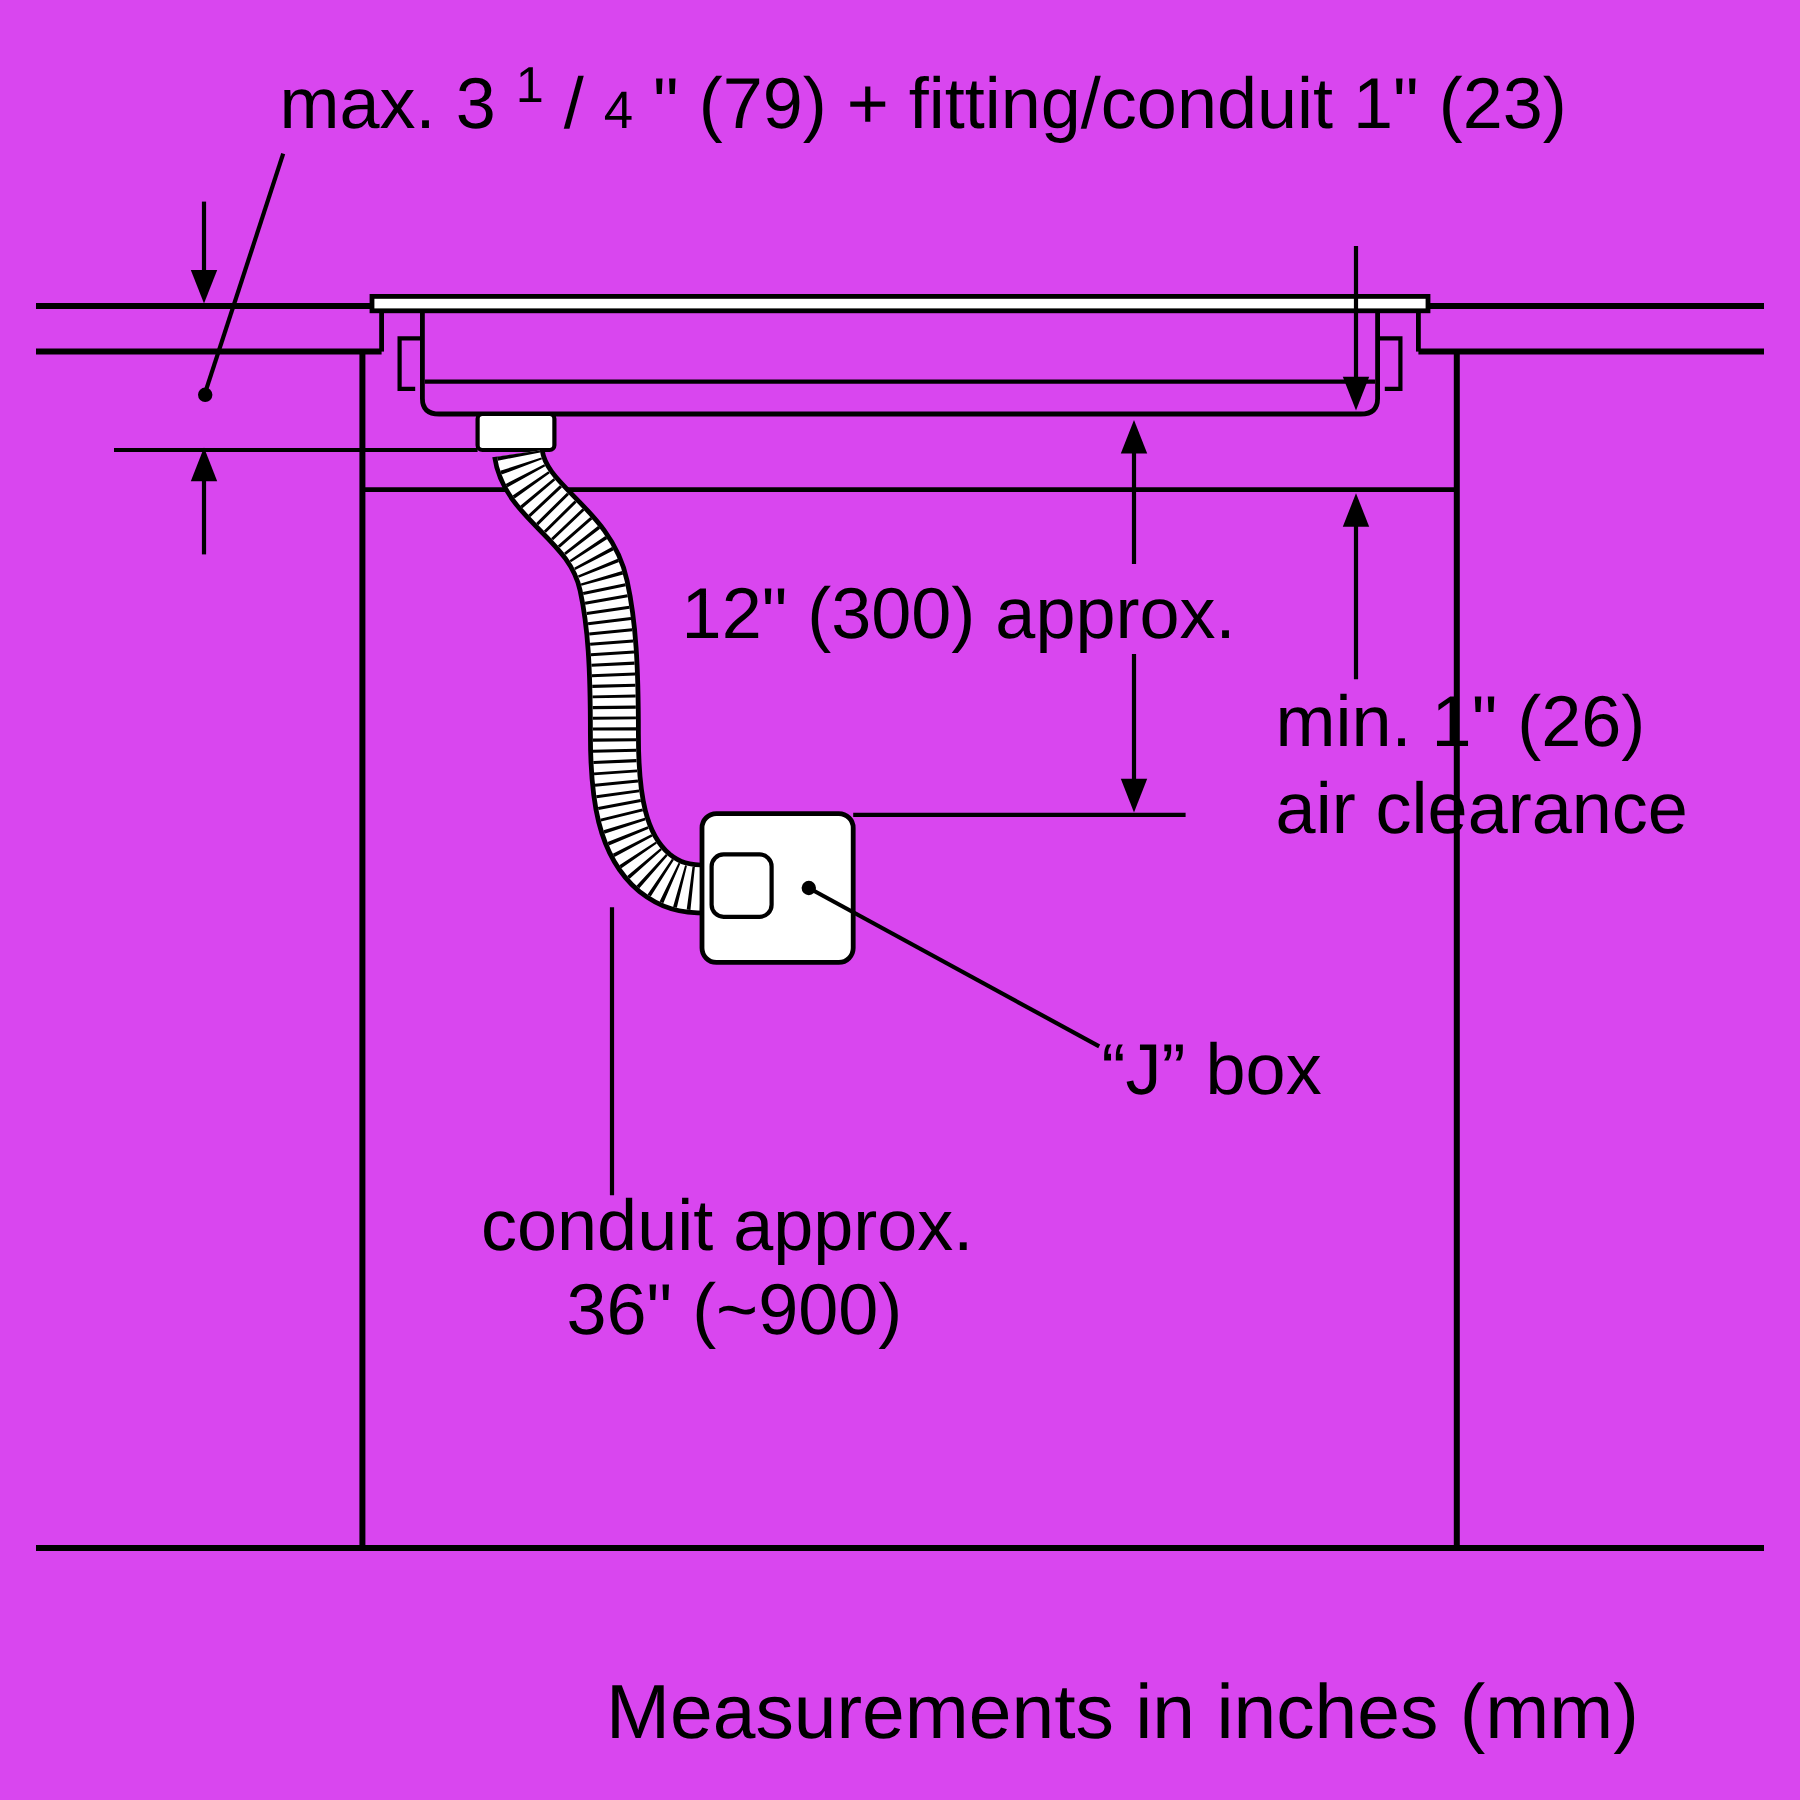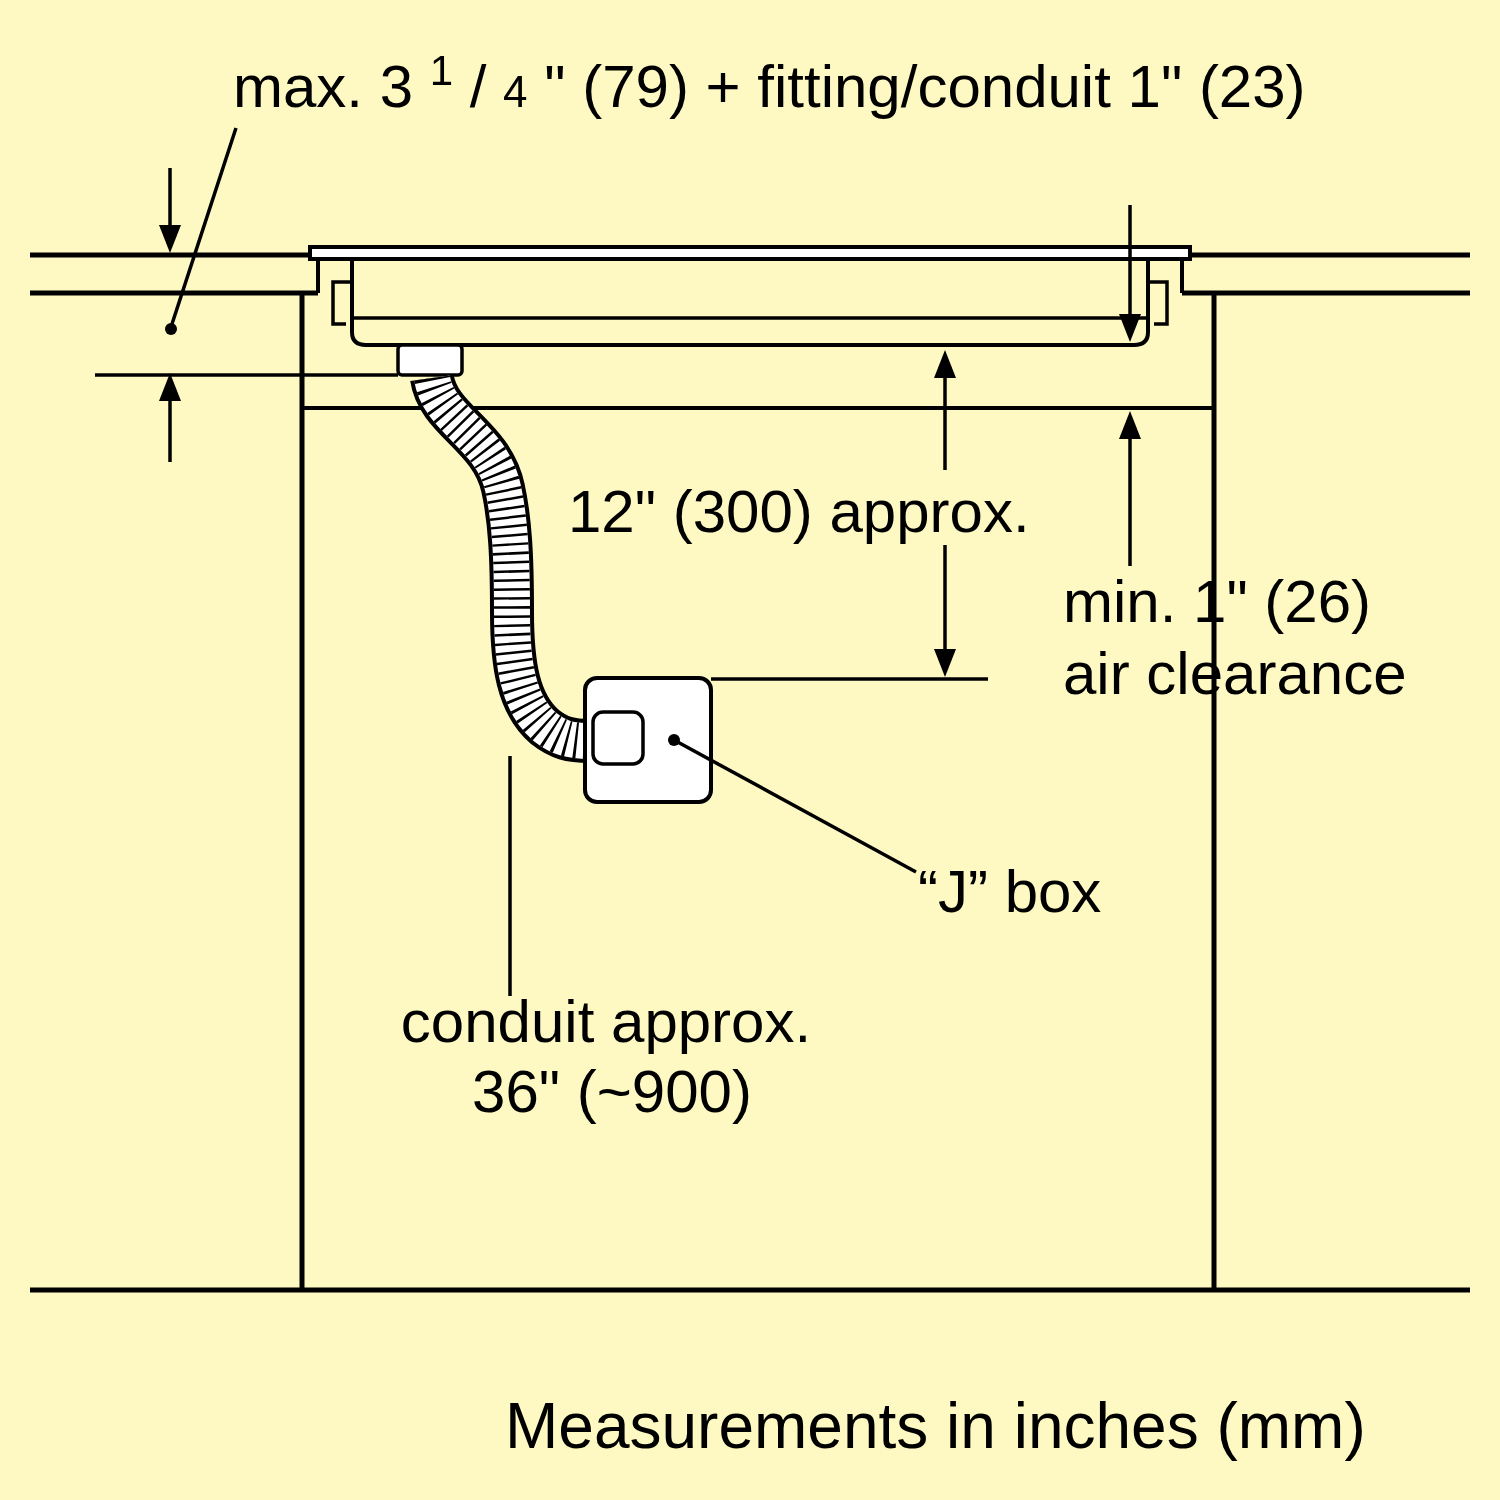--- a/index.html
+++ b/index.html
@@ -1,20 +1,20 @@
 <!DOCTYPE html>
 <html><head>
 <meta charset="utf-8">
 <style>
   html, body { margin: 0; padding: 0; background: #ffffff; }
   .stage {
     position: relative;
     width: 1500px;
     height: 1500px;
-    background: #fef9c3;
+    background: #d946ef;
     font-family: "Liberation Sans", sans-serif;
   }
   svg text {
     font-family: "Liberation Sans", sans-serif;
     fill: #000000;
   }
 </style>
 </head>
 <body>
 

